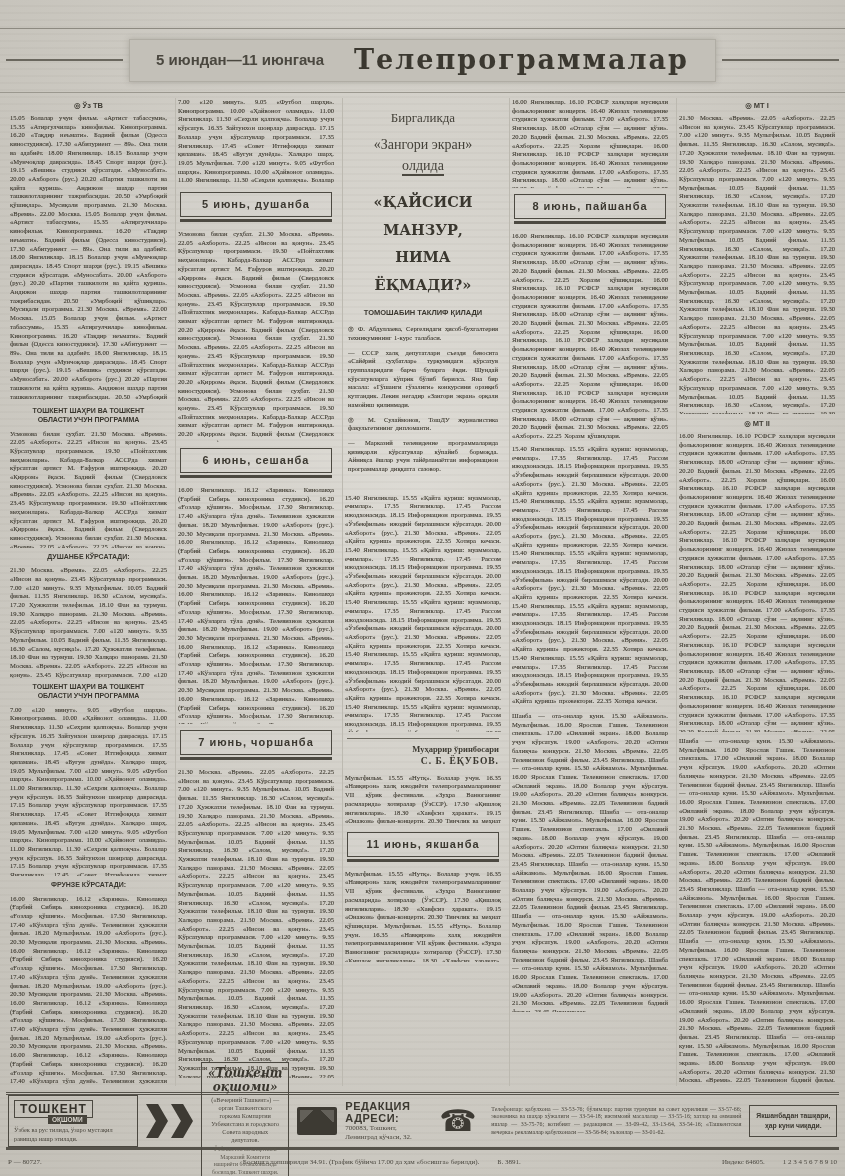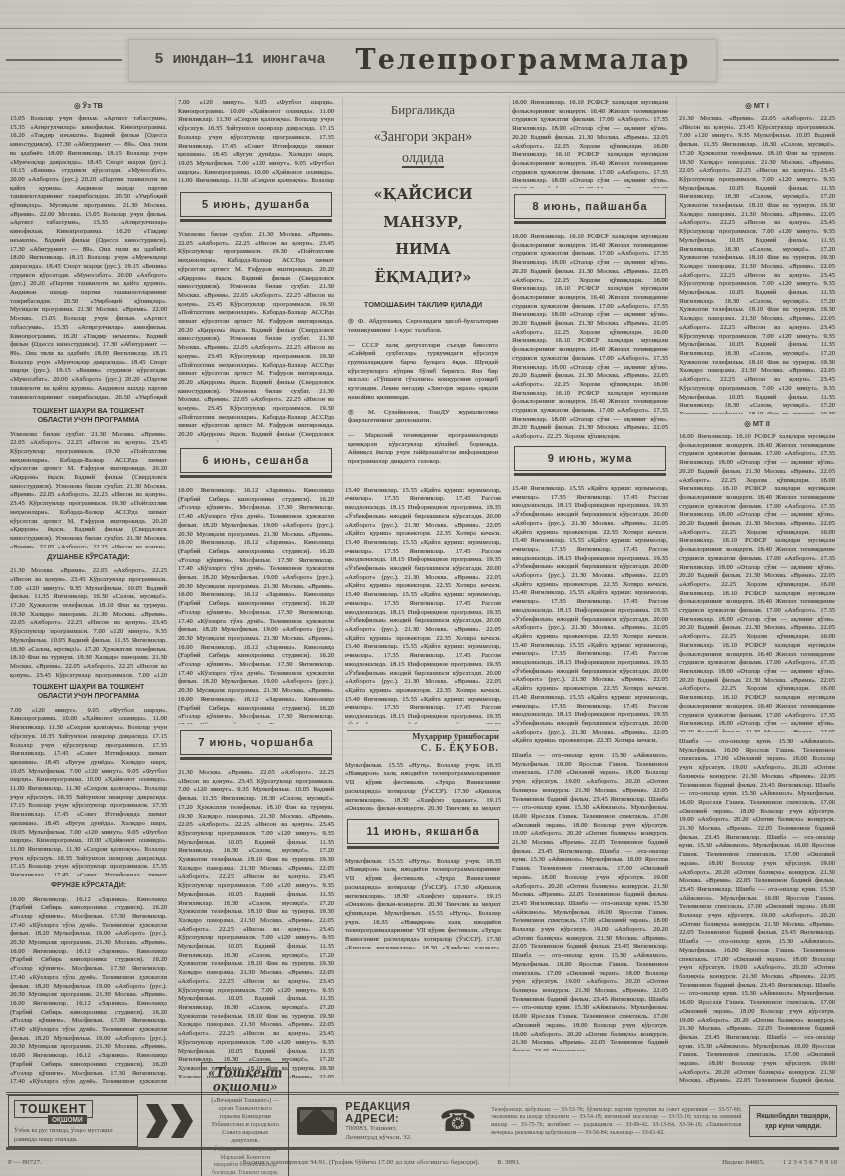--- a/index.html
+++ b/index.html
@@ -8,51 +8,51 @@
   .page{position:relative;width:845px;height:1176px;background:#d4d1c9;
         background-image:
           repeating-linear-gradient(0deg, rgba(120,115,105,.05) 0 2px, rgba(0,0,0,0) 2px 7px),
           radial-gradient(ellipse at 50% 40%, rgba(255,255,255,.22), rgba(90,85,75,.14));
         color:#403d36;}
   .topline{position:absolute;left:0;right:0;top:28px;height:1px;background:#8d8a81;}
   
   .masthead{position:absolute;left:0;top:34px;width:845px;height:52px;display:flex;align-items:center;}
   .mast-rule{flex:1;height:2px;background:#6a675e;margin:0 6px;}
   .mast-band{background:#c3c0b8;border:1px solid #b0ada4;padding:4px 26px 6px;display:flex;align-items:center;gap:30px;box-shadow:0 0 6px rgba(80,75,65,.25);}
-  .mast-range{font-family:Liberation Mono, monospace;font-weight:bold;font-size:15px;color:#4a473f;white-space:nowrap;text-align:center;}
+  .mast-range{font-family:Liberation Sans, sans-serif;font-weight:bold;font-size:15px;color:#4a473f;white-space:nowrap;text-align:center;}
   .mast-title{font-family:"DejaVu Serif",serif;font-weight:bold;font-size:27px;letter-spacing:2px;color:#3b3830;white-space:nowrap;}
   .underline2{position:absolute;left:0;right:0;top:92px;height:1px;background:#9b988f;}
   
   .cols{position:absolute;left:8px;top:98px;width:829px;height:988px;display:grid;
         grid-template-columns:repeat(5,1fr);column-gap:6px;overflow:hidden;}
   .col{overflow:hidden;height:988px;padding:0 2px;}
   .col + .col{border-left:1px solid #bcb9b0;}
   .btxt{font-size:6.6px;line-height:1.32;text-align:justify;color:#49453c;overflow:hidden;
         word-spacing:1px;margin-bottom:5px;text-shadow:0 0 .5px rgba(70,65,55,.55);}
   .channel{text-align:center;font-family:"Liberation Sans",sans-serif;font-weight:bold;
            font-size:7.5px;margin:3px 0 4px;color:#3f3c34;}
   .subhead{text-align:center;font-family:"Liberation Sans",sans-serif;font-weight:bold;
            font-size:7px;line-height:1.25;margin:4px 6px 5px;color:#3b3830;}
   .daywrap{margin:6px 2px 8px;}
   .daybox{border:1.5px solid #4c4941;padding:5px 4px 6px;text-align:center;
           font-family:"Liberation Sans",sans-serif;font-weight:bold;font-size:11px;
           letter-spacing:1px;color:#3b3830;background:rgba(255,255,255,.06);}
   .dayrule{height:3px;background:#4c4941;margin-top:2px;}
   
-  .feature{margin:0 1px 8px;padding:2px 2px 6px;}
+  .feature{margin:8px 1px 8px;padding:2px 2px 6px;}
   .f-kicker{text-align:center;font-size:13px;color:#45423a;margin:2px 0 8px;}
   .f-pre{text-align:center;font-size:14px;color:#45423a;line-height:1.5;}
   .f-pre .ul{border-bottom:2px solid #4c4941;padding-bottom:1px;}
   .f-title{text-align:center;font-family:"DejaVu Serif",serif;font-weight:bold;
            font-size:14.5px;line-height:1.9;color:#3a372f;margin:12px 0 10px;}
   .f-sub{text-align:center;font-family:"Liberation Sans",sans-serif;font-weight:bold;
          font-size:7.5px;margin-bottom:8px;color:#3b3830;}
   .feature p{font-size:6.6px;line-height:1.32;text-align:justify;color:#49453c;margin:0 0 6px;
              word-spacing:1px;text-shadow:0 0 .5px rgba(70,65,55,.55);}
-  .sig{margin:6px 2px 8px;border-top:1px solid #6a675e;text-align:right;}
+  .sig{margin:6px 2px 8px;border-top:1px solid #6a675e;padding-top:5px;text-align:right;}
   .sigrole{font-size:8.5px;font-weight:bold;color:#3f3c34;}
   .signame{font-size:9.5px;font-weight:bold;letter-spacing:1px;color:#39362e;margin-top:2px;}
   
   .fstrip{position:absolute;left:6px;right:6px;top:1092px;height:58px;
           border-top:3px double #55524a;border-bottom:3px solid #55524a;
           display:flex;align-items:center;gap:8px;padding:4px 2px;box-sizing:border-box;}
   .logo{border:1.5px solid #4c4941;padding:3px 5px;width:118px;flex:none;}
   .logo-t{display:inline-block;border:1.5px solid #4c4941;padding:1px 5px;
           font-family:"Liberation Sans",sans-serif;font-weight:bold;font-size:12px;letter-spacing:1px;color:#35322b;}
   .logo-s{display:block;margin:-3px 0 2px 34px;background:#45423a;color:#d8d5cd;
@@ -160,24 +160,20 @@
         </div>
         <div class="btxt" style="height: 92px;">Мультфильм. 15.55 «Нутқ». Болалар учун. 16.35 «Навқирон» халқ ижодиёти телепрограммаларининг VII кўрик фестивали. «Зуҳра Ванюганинг расмларида» хотиралар (ЎзССР). 17.30 «Қишлоқ янгиликлари». 18.30 «Хавфсиз ҳаракат». 19.15 «Онажон» фильм-концерти. 20.30 Тинчлик ва меҳнат қўшиқлари. Мультфильм. 15.55 «Нутқ». Болалар учун. 16.35 «Навқирон» халқ ижодиёти телепрограммаларининг VII кўрик фестивали. «Зуҳра Ванюганинг расмларида» хотиралар (ЎзССР). 17.30 «Қишлоқ янгиликлари». 18.30 «Хавфсиз ҳаракат». 19.15 «Онажон» фильм-концерти. 20.30 Тинчлик ва меҳнат қўшиқлари.</div>
       </div>
       <div class="col">
         <div class="btxt" style="height: 90px;">16.00 Янгиликлар. 16.10 РСФСР халқлари мусиқали фольклорининг концерти. 16.40 Жиззах телевидение студияси ҳужжатли фильми. 17.00 «Ахборот». 17.35 Янгиликлар. 18.00 «Оталар сўзи — ақлнинг кўзи». 20.20 Бадиий фильм. 21.30 Москва. «Время». 22.05 «Ахборот». 22.25 Хоразм қўшиқлари. 16.00 Янгиликлар. 16.10 РСФСР халқлари мусиқали фольклорининг концерти. 16.40 Жиззах телевидение студияси ҳужжатли фильми. 17.00 «Ахборот». 17.35 Янгиликлар. 18.00 «Оталар сўзи — ақлнинг кўзи». 20.20 Бадиий фильм. 21.30 Москва. «Время». 22.05 «Ахборот». 22.25 Хоразм қўшиқлари.</div>
         <div class="daywrap">
           <div class="daybox">8 июнь,  пайшанба</div>
           <div class="dayrule"></div>
         </div>
         <div class="btxt" style="height: 208px;">16.00 Янгиликлар. 16.10 РСФСР халқлари мусиқали фольклорининг концерти. 16.40 Жиззах телевидение студияси ҳужжатли фильми. 17.00 «Ахборот». 17.35 Янгиликлар. 18.00 «Оталар сўзи — ақлнинг кўзи». 20.20 Бадиий фильм. 21.30 Москва. «Время». 22.05 «Ахборот». 22.25 Хоразм қўшиқлари. 16.00 Янгиликлар. 16.10 РСФСР халқлари мусиқали фольклорининг концерти. 16.40 Жиззах телевидение студияси ҳужжатли фильми. 17.00 «Ахборот». 17.35 Янгиликлар. 18.00 «Оталар сўзи — ақлнинг кўзи». 20.20 Бадиий фильм. 21.30 Москва. «Время». 22.05 «Ахборот». 22.25 Хоразм қўшиқлари. 16.00 Янгиликлар. 16.10 РСФСР халқлари мусиқали фольклорининг концерти. 16.40 Жиззах телевидение студияси ҳужжатли фильми. 17.00 «Ахборот». 17.35 Янгиликлар. 18.00 «Оталар сўзи — ақлнинг кўзи». 20.20 Бадиий фильм. 21.30 Москва. «Время». 22.05 «Ахборот». 22.25 Хоразм қўшиқлари. 16.00 Янгиликлар. 16.10 РСФСР халқлари мусиқали фольклорининг концерти. 16.40 Жиззах телевидение студияси ҳужжатли фильми. 17.00 «Ахборот». 17.35 Янгиликлар. 18.00 «Оталар сўзи — ақлнинг кўзи». 20.20 Бадиий фильм. 21.30 Москва. «Время». 22.05 «Ахборот». 22.25 Хоразм қўшиқлари.</div>
-        <div class="daywrap">
-          <div class="daybox">9 июнь,  жума</div>
-          <div class="dayrule"></div>
-        </div>
         <div class="btxt" style="height: 262px;">15.40 Янгиликлар. 15.55 «Қайта қуриш: муаммолар, ечимлар». 17.35 Янгиликлар. 17.45 Рассом ижодхонасида. 18.15 Информацион программа. 19.35 «Ўзбекфильм» ижодий бирлашмаси кўрсатади. 20.00 «Ахборот» (рус.). 21.30 Москва. «Время». 22.05 «Қайта қуриш» прожектори. 22.35 Хотира кечаси. 15.40 Янгиликлар. 15.55 «Қайта қуриш: муаммолар, ечимлар». 17.35 Янгиликлар. 17.45 Рассом ижодхонасида. 18.15 Информацион программа. 19.35 «Ўзбекфильм» ижодий бирлашмаси кўрсатади. 20.00 «Ахборот» (рус.). 21.30 Москва. «Время». 22.05 «Қайта қуриш» прожектори. 22.35 Хотира кечаси. 15.40 Янгиликлар. 15.55 «Қайта қуриш: муаммолар, ечимлар». 17.35 Янгиликлар. 17.45 Рассом ижодхонасида. 18.15 Информацион программа. 19.35 «Ўзбекфильм» ижодий бирлашмаси кўрсатади. 20.00 «Ахборот» (рус.). 21.30 Москва. «Время». 22.05 «Қайта қуриш» прожектори. 22.35 Хотира кечаси. 15.40 Янгиликлар. 15.55 «Қайта қуриш: муаммолар, ечимлар». 17.35 Янгиликлар. 17.45 Рассом ижодхонасида. 18.15 Информацион программа. 19.35 «Ўзбекфильм» ижодий бирлашмаси кўрсатади. 20.00 «Ахборот» (рус.). 21.30 Москва. «Время». 22.05 «Қайта қуриш» прожектори. 22.35 Хотира кечаси. 15.40 Янгиликлар. 15.55 «Қайта қуриш: муаммолар, ечимлар». 17.35 Янгиликлар. 17.45 Рассом ижодхонасида. 18.15 Информацион программа. 19.35 «Ўзбекфильм» ижодий бирлашмаси кўрсатади. 20.00 «Ахборот» (рус.). 21.30 Москва. «Время». 22.05 «Қайта қуриш» прожектори. 22.35 Хотира кечаси.</div>
         <div class="btxt" style="height: 300px;">Шанба — ота-оналар куни. 15.30 «Айжамол». Мультфильм. 16.00 Ярослав Гашек. Телевизион спектакль. 17.00 «Оилавий экран». 18.00 Болалар учун кўрсатув. 19.00 «Ахборот». 20.20 «Олтин балиқча» конкурси. 21.30 Москва. «Время». 22.05 Телевизион бадиий фильм. 23.45 Янгиликлар. Шанба — ота-оналар куни. 15.30 «Айжамол». Мультфильм. 16.00 Ярослав Гашек. Телевизион спектакль. 17.00 «Оилавий экран». 18.00 Болалар учун кўрсатув. 19.00 «Ахборот». 20.20 «Олтин балиқча» конкурси. 21.30 Москва. «Время». 22.05 Телевизион бадиий фильм. 23.45 Янгиликлар. Шанба — ота-оналар куни. 15.30 «Айжамол». Мультфильм. 16.00 Ярослав Гашек. Телевизион спектакль. 17.00 «Оилавий экран». 18.00 Болалар учун кўрсатув. 19.00 «Ахборот». 20.20 «Олтин балиқча» конкурси. 21.30 Москва. «Время». 22.05 Телевизион бадиий фильм. 23.45 Янгиликлар. Шанба — ота-оналар куни. 15.30 «Айжамол». Мультфильм. 16.00 Ярослав Гашек. Телевизион спектакль. 17.00 «Оилавий экран». 18.00 Болалар учун кўрсатув. 19.00 «Ахборот». 20.20 «Олтин балиқча» конкурси. 21.30 Москва. «Время». 22.05 Телевизион бадиий фильм. 23.45 Янгиликлар. Шанба — ота-оналар куни. 15.30 «Айжамол». Мультфильм. 16.00 Ярослав Гашек. Телевизион спектакль. 17.00 «Оилавий экран». 18.00 Болалар учун кўрсатув. 19.00 «Ахборот». 20.20 «Олтин балиқча» конкурси. 21.30 Москва. «Время». 22.05 Телевизион бадиий фильм. 23.45 Янгиликлар. Шанба — ота-оналар куни. 15.30 «Айжамол». Мультфильм. 16.00 Ярослав Гашек. Телевизион спектакль. 17.00 «Оилавий экран». 18.00 Болалар учун кўрсатув. 19.00 «Ахборот». 20.20 «Олтин балиқча» конкурси. 21.30 Москва. «Время». 22.05 Телевизион бадиий фильм. 23.45 Янгиликлар.</div>
       </div>
       <div class="col">
         <div class="channel">◎ МТ I</div>
         <div class="btxt" style="height: 300px;">21.30 Москва. «Время». 22.05 «Ахборот». 22.25 «Инсон ва қонун». 23.45 Кўрсатувлар программаси. 7.00 «120 минут». 9.35 Мультфильм. 10.05 Бадиий фильм. 11.35 Янгиликлар. 16.30 «Салом, мусиқа!». 17.20 Ҳужжатли телефильм. 18.10 Фан ва турмуш. 19.30 Халқаро панорама. 21.30 Москва. «Время». 22.05 «Ахборот». 22.25 «Инсон ва қонун». 23.45 Кўрсатувлар программаси. 7.00 «120 минут». 9.35 Мультфильм. 10.05 Бадиий фильм. 11.35 Янгиликлар. 16.30 «Салом, мусиқа!». 17.20 Ҳужжатли телефильм. 18.10 Фан ва турмуш. 19.30 Халқаро панорама. 21.30 Москва. «Время». 22.05 «Ахборот». 22.25 «Инсон ва қонун». 23.45 Кўрсатувлар программаси. 7.00 «120 минут». 9.35 Мультфильм. 10.05 Бадиий фильм. 11.35 Янгиликлар. 16.30 «Салом, мусиқа!». 17.20 Ҳужжатли телефильм. 18.10 Фан ва турмуш. 19.30 Халқаро панорама. 21.30 Москва. «Время». 22.05 «Ахборот». 22.25 «Инсон ва қонун». 23.45 Кўрсатувлар программаси. 7.00 «120 минут». 9.35 Мультфильм. 10.05 Бадиий фильм. 11.35 Янгиликлар. 16.30 «Салом, мусиқа!». 17.20 Ҳужжатли телефильм. 18.10 Фан ва турмуш. 19.30 Халқаро панорама. 21.30 Москва. «Время». 22.05 «Ахборот». 22.25 «Инсон ва қонун». 23.45 Кўрсатувлар программаси. 7.00 «120 минут». 9.35 Мультфильм. 10.05 Бадиий фильм. 11.35 Янгиликлар. 16.30 «Салом, мусиқа!». 17.20 Ҳужжатли телефильм. 18.10 Фан ва турмуш. 19.30 Халқаро панорама. 21.30 Москва. «Время». 22.05 «Ахборот». 22.25 «Инсон ва қонун». 23.45 Кўрсатувлар программаси. 7.00 «120 минут». 9.35 Мультфильм. 10.05 Бадиий фильм. 11.35 Янгиликлар. 16.30 «Салом, мусиқа!». 17.20 Ҳужжатли телефильм. 18.10 Фан ва турмуш. 19.30 Халқаро панорама.</div>
         <div class="channel">◎ МТ II</div>
         <div class="btxt" style="height: 300px;">16.00 Янгиликлар. 16.10 РСФСР халқлари мусиқали фольклорининг концерти. 16.40 Жиззах телевидение студияси ҳужжатли фильми. 17.00 «Ахборот». 17.35 Янгиликлар. 18.00 «Оталар сўзи — ақлнинг кўзи». 20.20 Бадиий фильм. 21.30 Москва. «Время». 22.05 «Ахборот». 22.25 Хоразм қўшиқлари. 16.00 Янгиликлар. 16.10 РСФСР халқлари мусиқали фольклорининг концерти. 16.40 Жиззах телевидение студияси ҳужжатли фильми. 17.00 «Ахборот». 17.35 Янгиликлар. 18.00 «Оталар сўзи — ақлнинг кўзи». 20.20 Бадиий фильм. 21.30 Москва. «Время». 22.05 «Ахборот». 22.25 Хоразм қўшиқлари. 16.00 Янгиликлар. 16.10 РСФСР халқлари мусиқали фольклорининг концерти. 16.40 Жиззах телевидение студияси ҳужжатли фильми. 17.00 «Ахборот». 17.35 Янгиликлар. 18.00 «Оталар сўзи — ақлнинг кўзи». 20.20 Бадиий фильм. 21.30 Москва. «Время». 22.05 «Ахборот». 22.25 Хоразм қўшиқлари. 16.00 Янгиликлар. 16.10 РСФСР халқлари мусиқали фольклорининг концерти. 16.40 Жиззах телевидение студияси ҳужжатли фильми. 17.00 «Ахборот». 17.35 Янгиликлар. 18.00 «Оталар сўзи — ақлнинг кўзи». 20.20 Бадиий фильм. 21.30 Москва. «Время». 22.05 «Ахборот». 22.25 Хоразм қўшиқлари. 16.00 Янгиликлар. 16.10 РСФСР халқлари мусиқали фольклорининг концерти. 16.40 Жиззах телевидение студияси ҳужжатли фильми. 17.00 «Ахборот». 17.35 Янгиликлар. 18.00 «Оталар сўзи — ақлнинг кўзи». 20.20 Бадиий фильм. 21.30 Москва. «Время». 22.05 «Ахборот». 22.25 Хоразм қўшиқлари. 16.00 Янгиликлар. 16.10 РСФСР халқлари мусиқали фольклорининг концерти. 16.40 Жиззах телевидение студияси ҳужжатли фильми. 17.00 «Ахборот». 17.35 Янгиликлар. 18.00 «Оталар сўзи — ақлнинг кўзи». 20.20 Бадиий фильм. 21.30 Москва. «Время». 22.05 «Ахборот». 22.25 Хоразм қўшиқлари.</div>
         <div class="btxt" style="height: 348px;">Шанба — ота-оналар куни. 15.30 «Айжамол». Мультфильм. 16.00 Ярослав Гашек. Телевизион спектакль. 17.00 «Оилавий экран». 18.00 Болалар учун кўрсатув. 19.00 «Ахборот». 20.20 «Олтин балиқча» конкурси. 21.30 Москва. «Время». 22.05 Телевизион бадиий фильм. 23.45 Янгиликлар. Шанба — ота-оналар куни. 15.30 «Айжамол». Мультфильм. 16.00 Ярослав Гашек. Телевизион спектакль. 17.00 «Оилавий экран». 18.00 Болалар учун кўрсатув. 19.00 «Ахборот». 20.20 «Олтин балиқча» конкурси. 21.30 Москва. «Время». 22.05 Телевизион бадиий фильм. 23.45 Янгиликлар. Шанба — ота-оналар куни. 15.30 «Айжамол». Мультфильм. 16.00 Ярослав Гашек. Телевизион спектакль. 17.00 «Оилавий экран». 18.00 Болалар учун кўрсатув. 19.00 «Ахборот». 20.20 «Олтин балиқча» конкурси. 21.30 Москва. «Время». 22.05 Телевизион бадиий фильм. 23.45 Янгиликлар. Шанба — ота-оналар куни. 15.30 «Айжамол». Мультфильм. 16.00 Ярослав Гашек. Телевизион спектакль. 17.00 «Оилавий экран». 18.00 Болалар учун кўрсатув. 19.00 «Ахборот». 20.20 «Олтин балиқча» конкурси. 21.30 Москва. «Время». 22.05 Телевизион бадиий фильм. 23.45 Янгиликлар. Шанба — ота-оналар куни. 15.30 «Айжамол». Мультфильм. 16.00 Ярослав Гашек. Телевизион спектакль. 17.00 «Оилавий экран». 18.00 Болалар учун кўрсатув. 19.00 «Ахборот». 20.20 «Олтин балиқча» конкурси. 21.30 Москва. «Время». 22.05 Телевизион бадиий фильм. 23.45 Янгиликлар. Шанба — ота-оналар куни. 15.30 «Айжамол». Мультфильм. 16.00 Ярослав Гашек. Телевизион спектакль. 17.00 «Оилавий экран». 18.00 Болалар учун кўрсатув. 19.00 «Ахборот». 20.20 «Олтин балиқча» конкурси. 21.30 Москва. «Время». 22.05 Телевизион бадиий фильм. 23.45 Янгиликлар. Шанба — ота-оналар куни. 15.30 «Айжамол». Мультфильм. 16.00 Ярослав Гашек. Телевизион спектакль. 17.00 «Оилавий экран». 18.00 Болалар учун кўрсатув. 19.00 «Ахборот». 20.20 «Олтин балиқча» конкурси. 21.30 Москва. «Время». 22.05 Телевизион бадиий фильм. 23.45 Янгиликлар.</div>
       </div>

